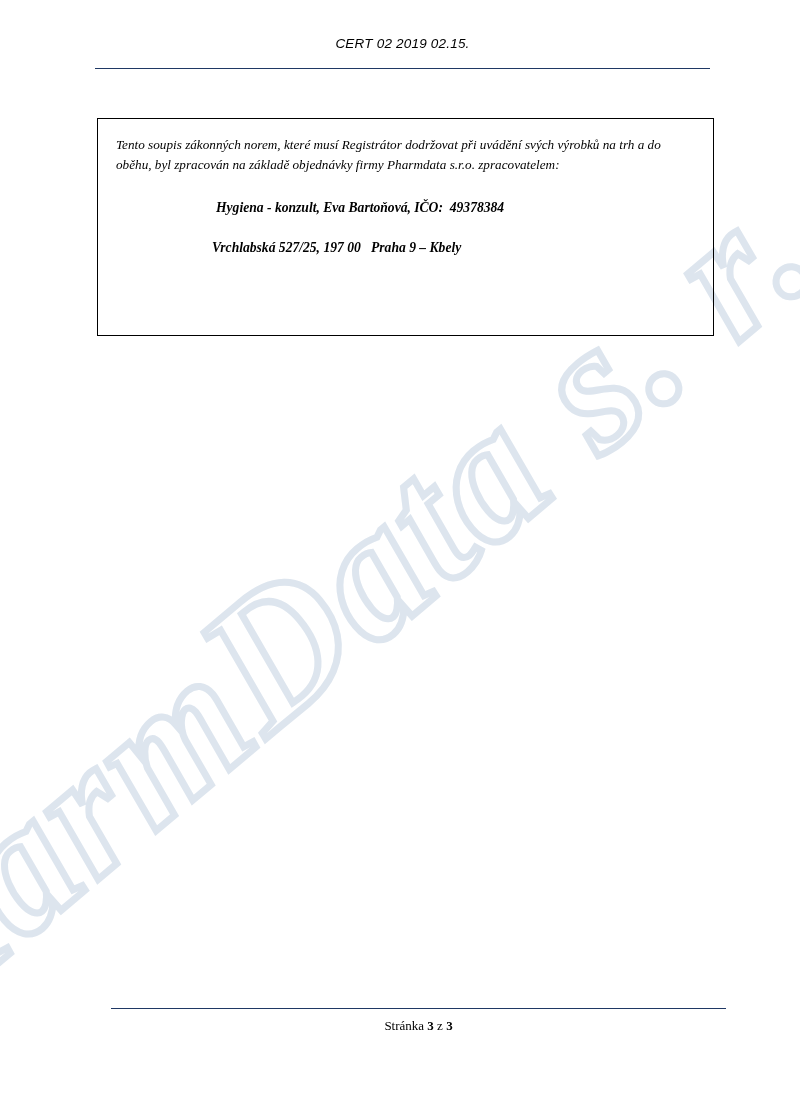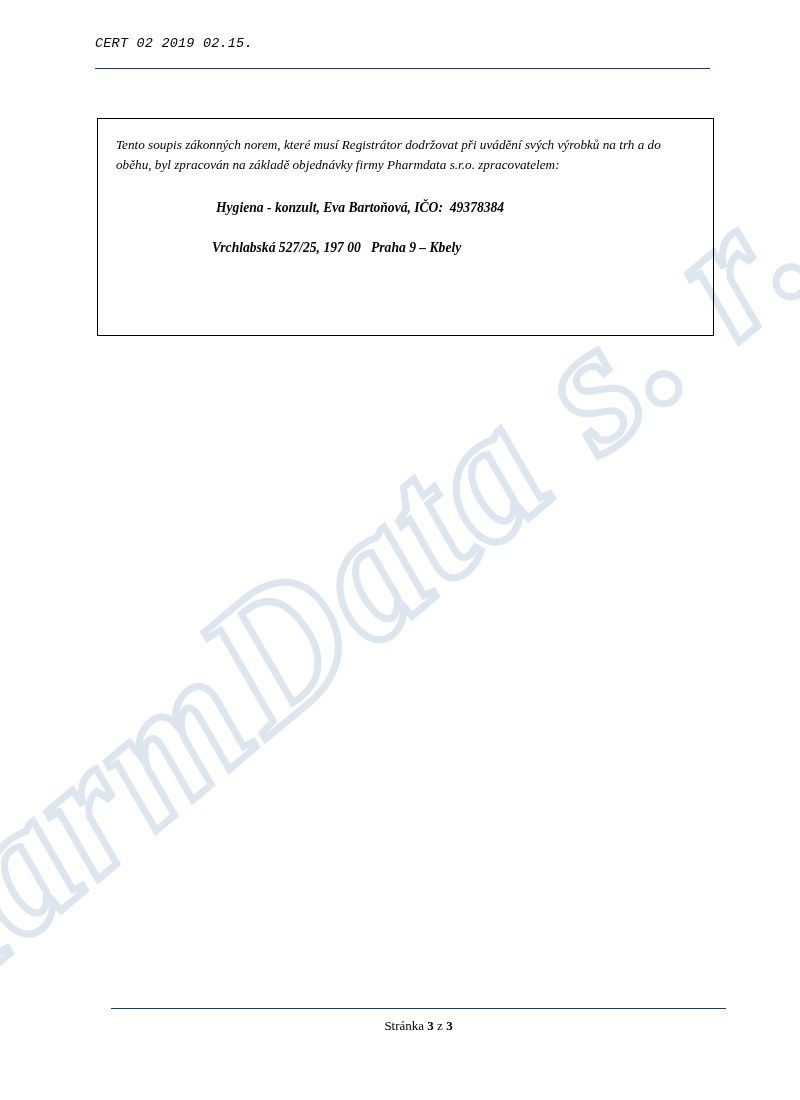--- a/index.html
+++ b/index.html
@@ -37,22 +37,22 @@
 
   
   .header {
     position: absolute;
     left: 95px;
     top: 36px;
     width: 615px;
     z-index: 3;
   }
   .header-text {
-    text-align: left;
-    font-family: Liberation Mono, monospace;
+    text-align: center;
+    font-family: Liberation Sans, sans-serif;
     font-style: italic;
     font-size: 13.5px;
     color: #000000;
     letter-spacing: 0.2px;
     white-space: nowrap;
   }
   .header-rule {
     margin-top: 17px;
     height: 0;
     border-top: 1.6px solid #1f3864;

